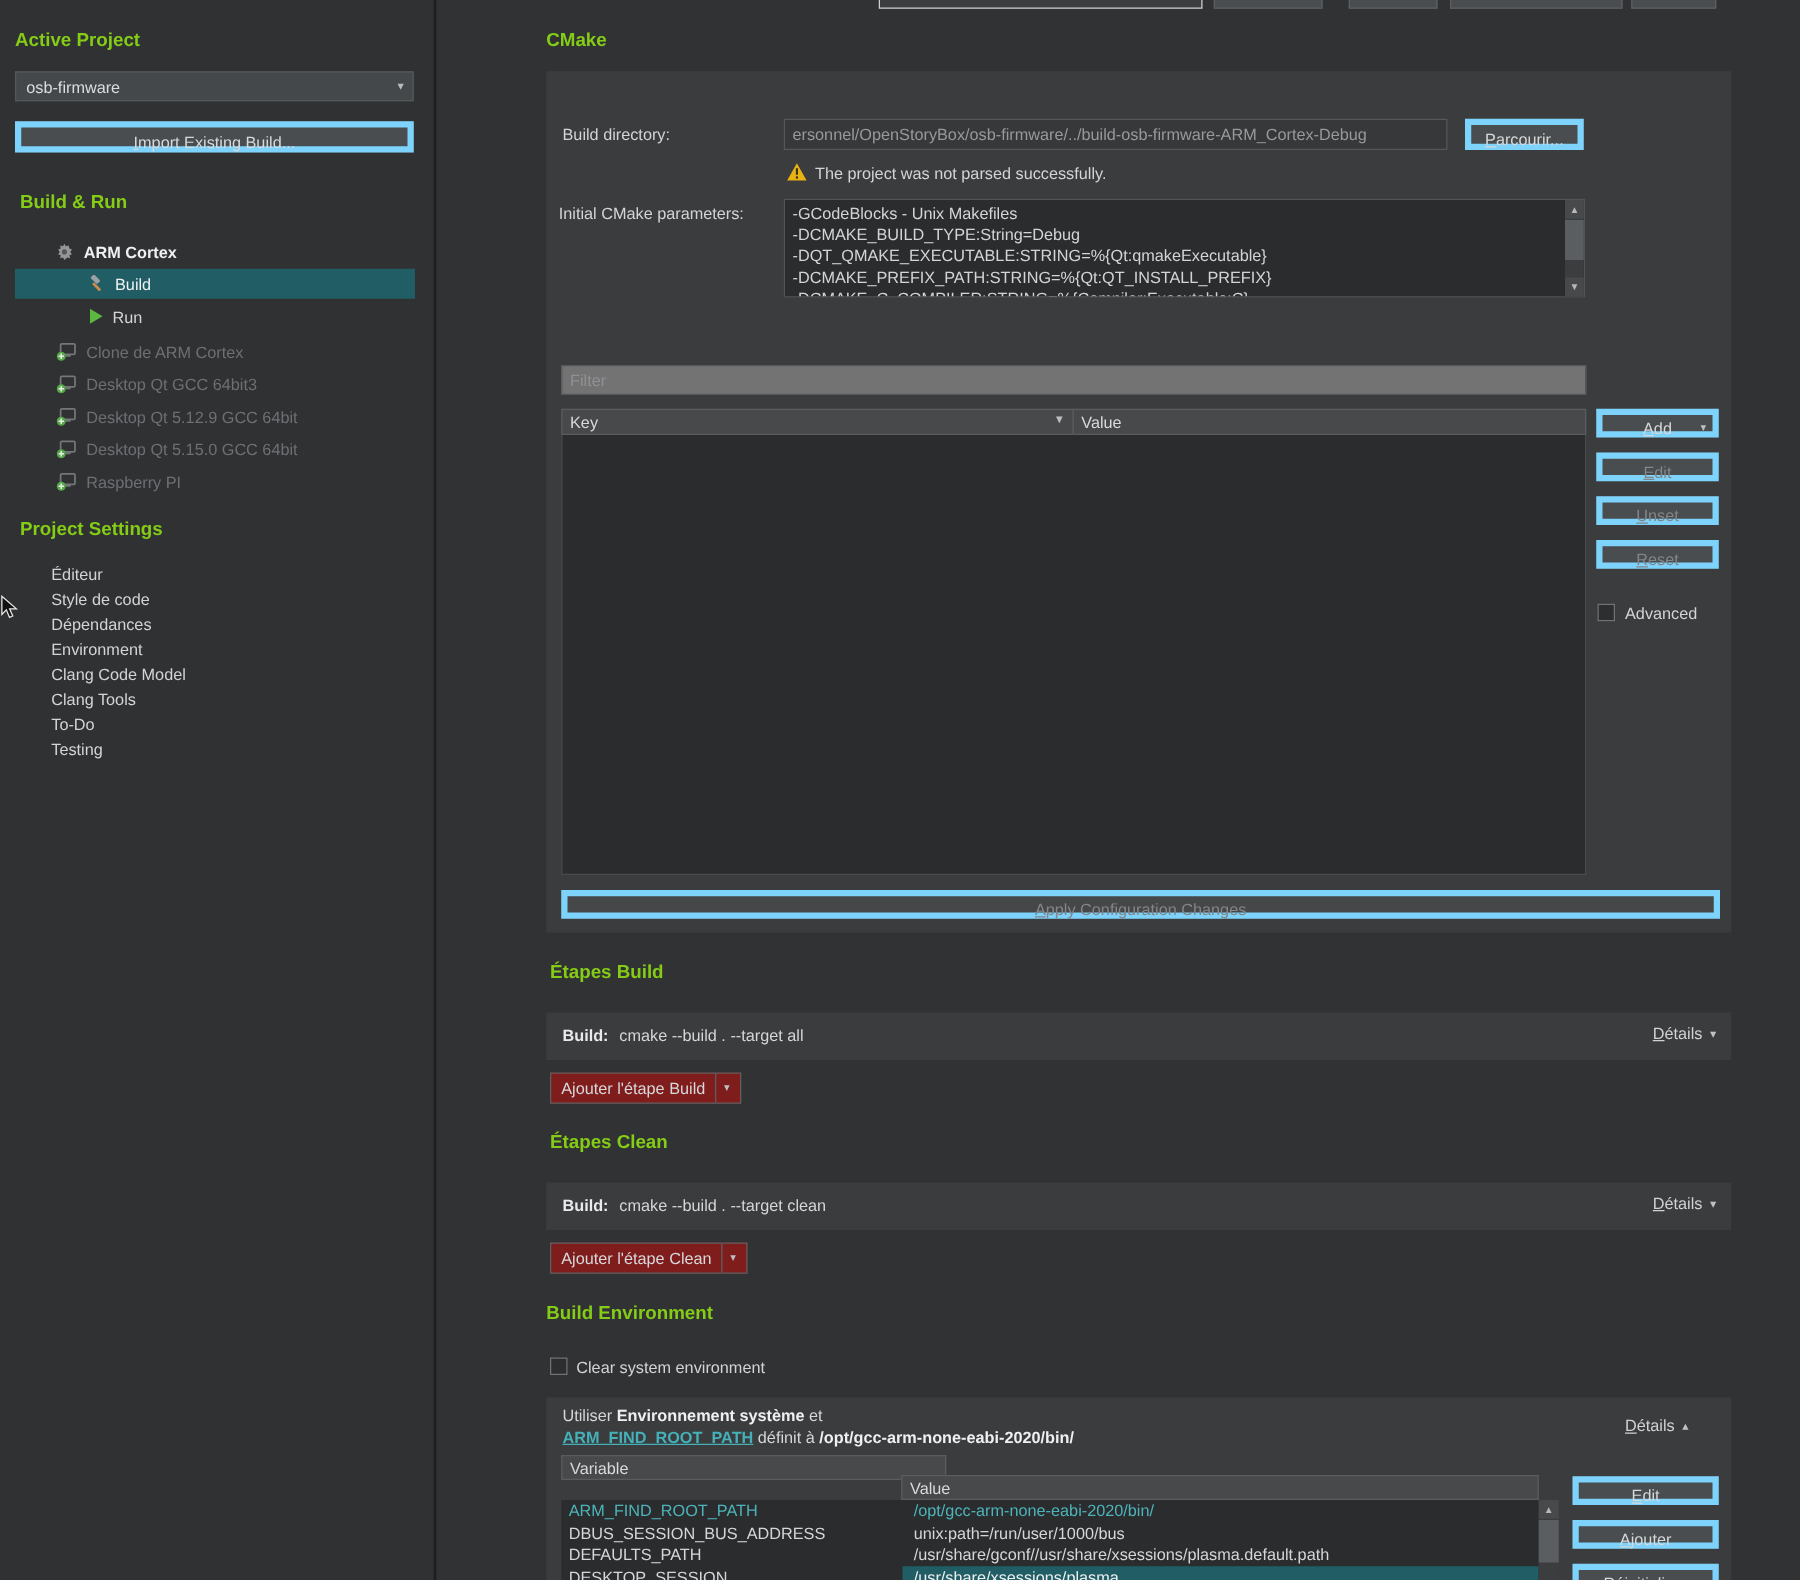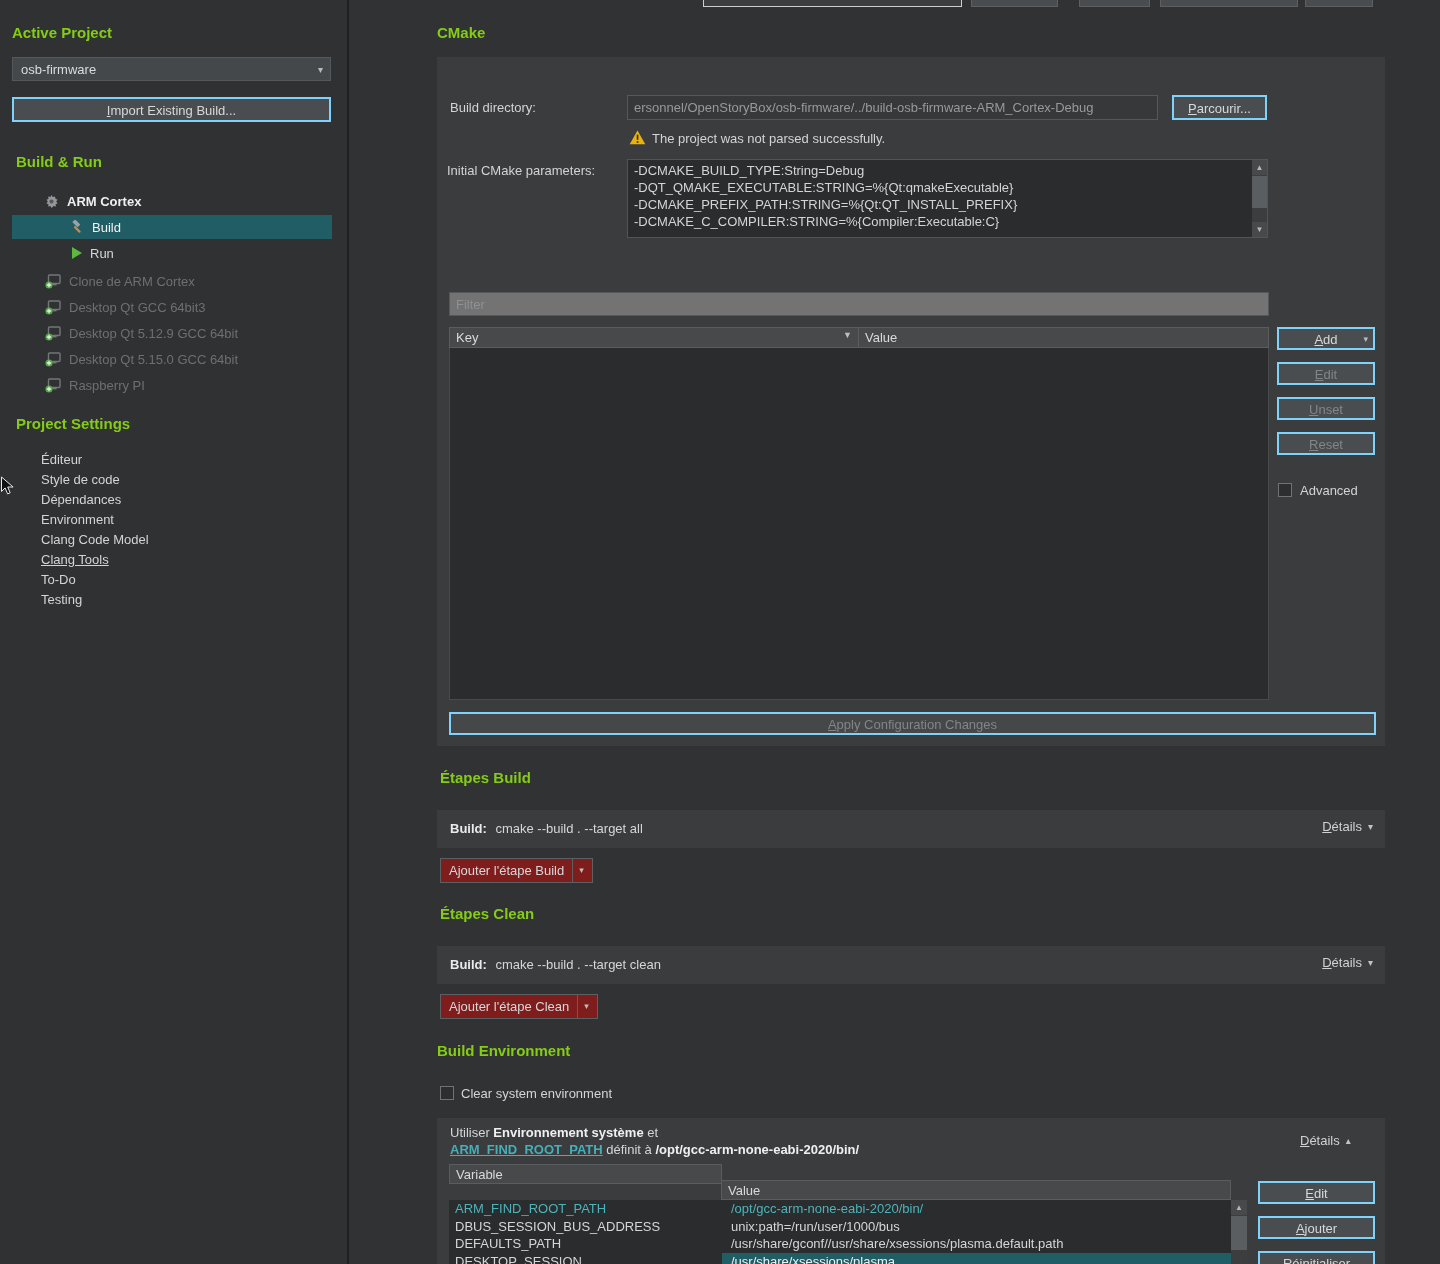--- a/index.html
+++ b/index.html
@@ -7,21 +7,21 @@
   body {
     position:relative; overflow:hidden;
     background:#303234; color:#d4d6d8;
     font-family:"Liberation Sans", sans-serif; font-size:13px;
   }
   .abs { position:absolute; }
   .heading { position:absolute; font-size:15px; font-weight:bold; color:#84cc16; }
   .label { position:absolute; color:#d2d4d6; }
   .dim { color:#6d7073; }
   .btn {
-    position:absolute; background:#4a4d4f; border:2px solid #7dd3fc;
+    position:absolute; background:#4a4d4f; border:5px solid #7dd3fc;
     color:#d6d8da; text-align:center; font-size:13px; cursor:default;
   }
   .btn.disabled { color:#838587; }
   .mn::first-letter { text-decoration:underline; }
   .panel { position:absolute; background:#3a3c3e; }
   .input {
     position:absolute; background:#323436; border:1px solid #55585a;
     color:#d2d4d6; font-size:13px; padding:0 6px;
     font-family:"Liberation Sans", sans-serif; outline:none;
   }
@@ -167,21 +167,21 @@
     <span class="dim">Raspberry PI</span>
   </div>
 
   <div class="heading" style="left:16px;top:415px;">Project Settings</div>
 
   <div class="label" style="left:41px;top:452px;">Éditeur</div>
   <div class="label" style="left:41px;top:472px;">Style de code</div>
   <div class="label" style="left:41px;top:492px;">Dépendances</div>
   <div class="label" style="left:41px;top:512px;">Environment</div>
   <div class="label" style="left:41px;top:532px;">Clang Code Model</div>
-  <div class="label" style="left:41px;top:552px;text-decoration:underline;">Clang Tools</div>
+  <div class="label" style="left:41px;top:552px;">Clang Tools</div>
   <div class="label" style="left:41px;top:572px;">To-Do</div>
   <div class="label" style="left:41px;top:592px;">Testing</div>
 
   <span class="abs" style="left:0;top:476px;">
     <svg width="15" height="21" viewBox="0 0 15 21">
         <path d="M1.5 1v14.5l3.6-3.6 2.5 6 2.6-1.1-2.5-5.8h5.4z" fill="#101010" stroke="#e8e8e8" stroke-width="1"></path>
       </svg>
   </span>
 </div>
 
@@ -204,20 +204,21 @@
       <path d="M8.5 0.5 16.3 14.3H0.7z" fill="#e9b213"></path>
       <rect x="7.7" y="4.6" width="1.7" height="5.2" fill="#3a3020"></rect>
       <rect x="7.7" y="11.1" width="1.7" height="1.8" fill="#3a3020"></rect>
     </svg>
 </span>
 <div class="label" style="left:652px;top:131px;">The project was not parsed successfully.</div>
 
 <div class="label" style="left:447px;top:163px;">Initial CMake parameters:</div>
 
 <div class="textbox" style="left:627px;top:159px;width:641px;height:79px;padding-right:20px;">
+  <div>-GCodeBlocks - Unix Makefiles</div>
   <div>-DCMAKE_BUILD_TYPE:String=Debug</div>
   <div>-DQT_QMAKE_EXECUTABLE:STRING=%{Qt:qmakeExecutable}</div>
   <div>-DCMAKE_PREFIX_PATH:STRING=%{Qt:QT_INSTALL_PREFIX}</div>
   <div>-DCMAKE_C_COMPILER:STRING=%{Compiler:Executable:C}</div>
 </div>
 
 <div class="sbar" style="left:1252px;top:160px;width:15px;height:77px;">
   <span class="sbtn" style="left:0;top:0;">▲</span>
   <span class="sthumb" style="left:0;top:16px;height:32px;"></span>
   <span class="sbtn" style="left:0;bottom:0;">▼</span>
@@ -300,21 +301,21 @@
     <a class="link" href="#">ARM_FIND_ROOT_PATH</a>
     <span>définit à</span>
     <span style="font-weight:bold;color:#eef0f2;">/opt/gcc-arm-none-eabi-2020/bin/</span>
   </div>
 </div>
 <div class="details" style="left:1300px;top:1133px;">
   <span class="mn" style="display:inline-block;">Détails</span>
   <span class="arrow">▴</span>
 </div>
 
-<div class="thead" style="left:449px;top:1164px;width:273px;height:20px;">
+<div class="thead" style="left:449px;top:1164px;width:308px;height:20px;">
   <span>Variable</span>
 </div>
 <div class="thead" style="left:721px;top:1180px;width:510px;height:20px;">
   <span>Value</span>
 </div>
 
 <div class="abs" style="left:449px;top:1200px;width:782px;height:64px;background:#2b2c2e;overflow:hidden;">
   <div class="envrow">
     <div class="c1 teal">ARM_FIND_ROOT_PATH</div>
     <div class="c2 teal">/opt/gcc-arm-none-eabi-2020/bin/</div>

